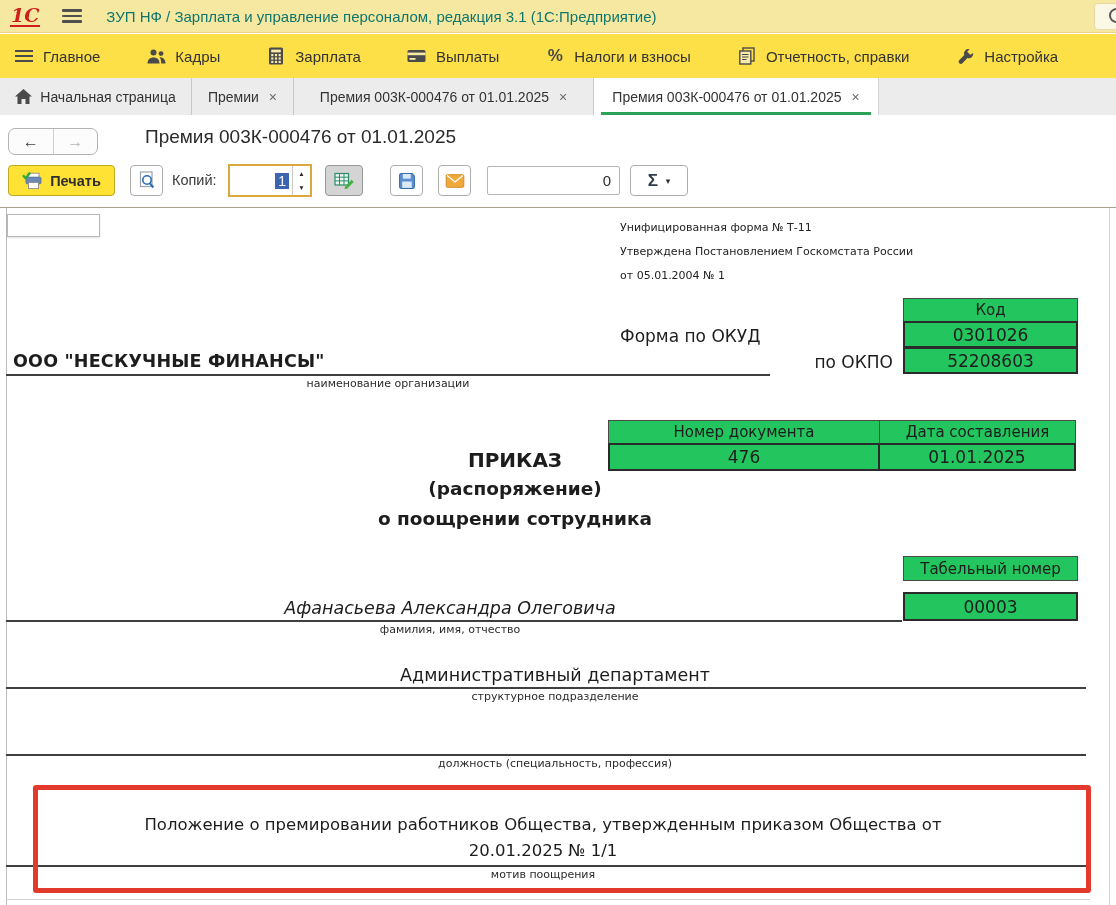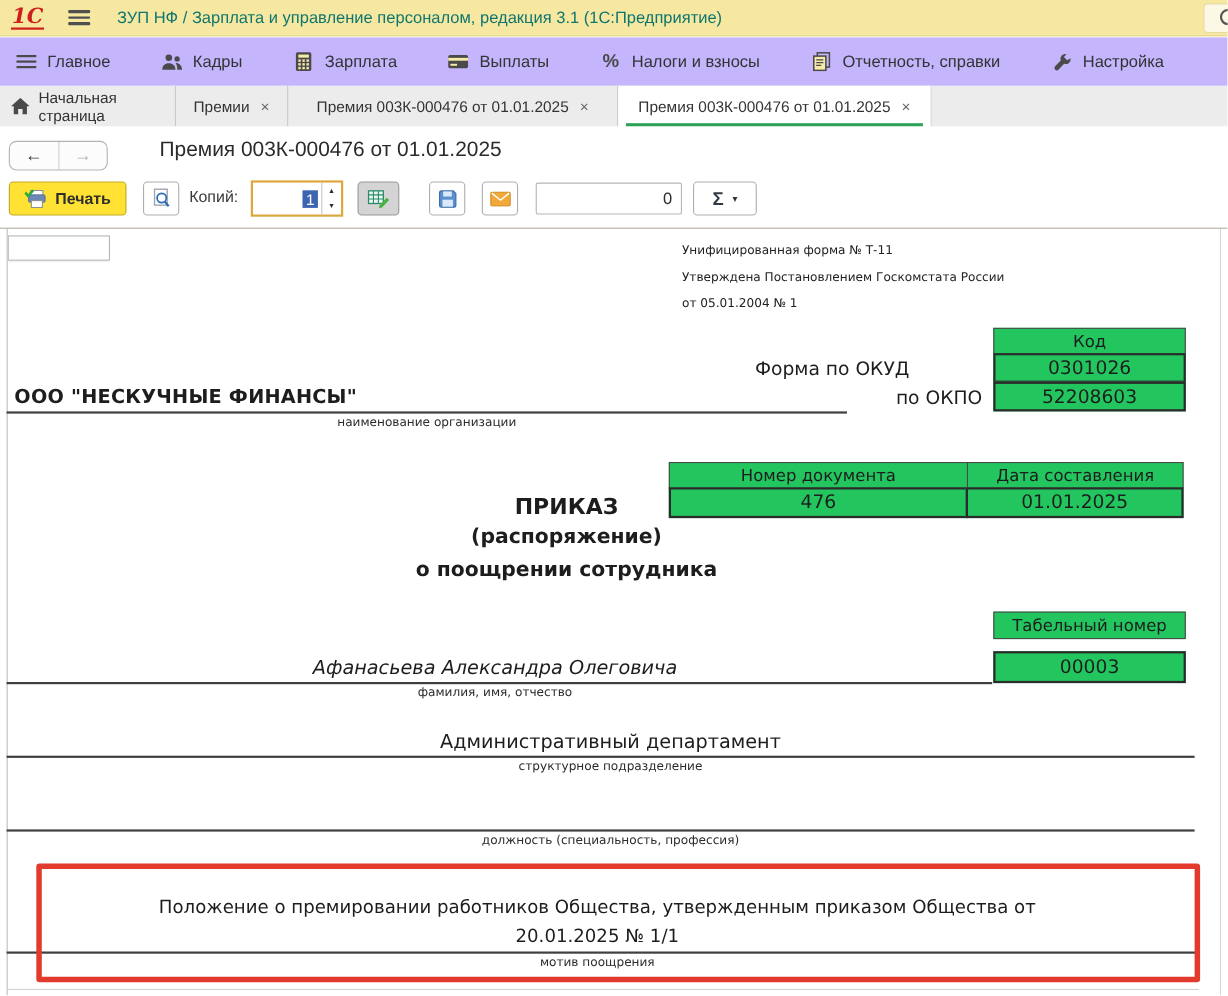--- a/index.html
+++ b/index.html
@@ -18,21 +18,21 @@
                flex-direction:column; justify-content:space-between; cursor:pointer; }
   .hamburger i { display:block; height:2.6px; background:#4f4f4f; border-radius:1px; }
   .app-title { margin-left:24px; font-size:15px; color:#0f766e; }
   .search-wrap { position:absolute; right:-10px; top:3px; width:32px; height:27px;
                  background:#fcf8e6; border:1px solid #e6dba4; border-radius:4px; }
   .search-circle { position:absolute; right:-8px; top:8px; width:15px; height:15px;
                    border:2px solid #565656; border-radius:50%; }
 
   
   .menubar { position:absolute; left:0; top:34px; width:1116px; height:44px;
-             background:#c4b5fd; display:flex; align-items:center;
+             background:#fde047; display:flex; align-items:center;
              padding-left:14px; gap:46px; }
   .menu-item { display:flex; align-items:center; gap:9px; cursor:pointer; }
   .menu-item .label { font-size:15px; color:#333; }
   .mi-icon { width:20px; height:18px; display:flex; align-items:center; justify-content:center; }
   .mini-burger { width:18px; height:13px; display:flex; flex-direction:column; justify-content:space-between; }
   .mini-burger i { display:block; height:2.4px; background:#4a4a4a; }
   .pct { font-size:17px; font-weight:bold; color:#4a4a4a; }
 
   
   .tabbar { position:absolute; left:0; top:78px; width:1116px; height:37px;
@@ -88,21 +88,21 @@
 
   
   .document { position:absolute; left:0; top:208px; width:1116px; height:697px;
               background:#fff; font-family:"DejaVu Sans", sans-serif; color:#1d1d1d; }
   .doc-vline-l { position:absolute; left:6px; top:0; width:1px; height:697px; background:#bdbdbd; }
   .doc-vline-r { position:absolute; left:1109px; top:0; width:1px; height:697px; background:#d6d6d6; }
   .doc-bottom-line { position:absolute; left:6px; top:691px; width:1084px; height:1px; background:#d2d2d2; }
   .cell-cursor { position:absolute; left:7px; top:6px; width:93px; height:23px;
                  background:#fff; border:1px solid #b7b7b7; box-shadow:0 1px 2px rgba(0,0,0,.12); }
   .form-note { position:absolute; left:620px; top:8px; font-size:11px; line-height:24px; color:#222; }
-  .lbl-okud { position:absolute; left:620px; top:118px; width:273px; text-align:center;
+  .lbl-okud { position:absolute; left:620px; top:118px; width:273px; text-align:left;
               font-size:17px; }
   .lbl-okpo { position:absolute; left:620px; top:144px; width:273px; text-align:right;
               font-size:17px; }
   .cell { position:absolute; display:flex; align-items:center; justify-content:center;
           background:#22c55e; }
   .cell.thin { border:1px solid #4a4a4a; font-size:15px; }
   .cell.thick { border:2px solid #2b2b2b; font-size:17px; }
   .org-name { position:absolute; left:13px; top:143px; font-size:17.5px; font-weight:bold;
               letter-spacing:.2px; }
   .fline { position:absolute; height:2px; background:#3f3f3f; }
@@ -203,21 +203,21 @@
     <span class="mi-icon">
       <svg width="17" height="17" viewBox="0 0 17 17" fill="#4a4a4a">
           <path d="M16.2 5 A4.4 4.4 0 0 1 10.4 10 L5.4 15.2 A2.1 2.1 0 0 1 2.2 12.2 L7.3 7 A4.4 4.4 0 0 1 12.6 1.2 L10.2 3.8 L13.2 6.8 Z"></path>
         </svg>
     </span>
     <span class="label">Настройка</span>
   </div>
 </div>
 
 <div class="tabbar">
-  <div class="tab" style="width:160px">
+  <div class="tab" style="width:192px">
     <span>
       <svg width="17" height="15" viewBox="0 0 17 15" fill="#4a4a4a">
           <path d="M8.5 0 L17 7.5 H14.5 V15 H10.5 V10 H6.5 V15 H2.5 V7.5 H0 Z"></path>
         </svg>
     </span>
     <span>Начальная страница</span>
   </div>
   <div class="tab" style="width:102px">
     <span>Премии</span>
     <span class="close">×</span>

